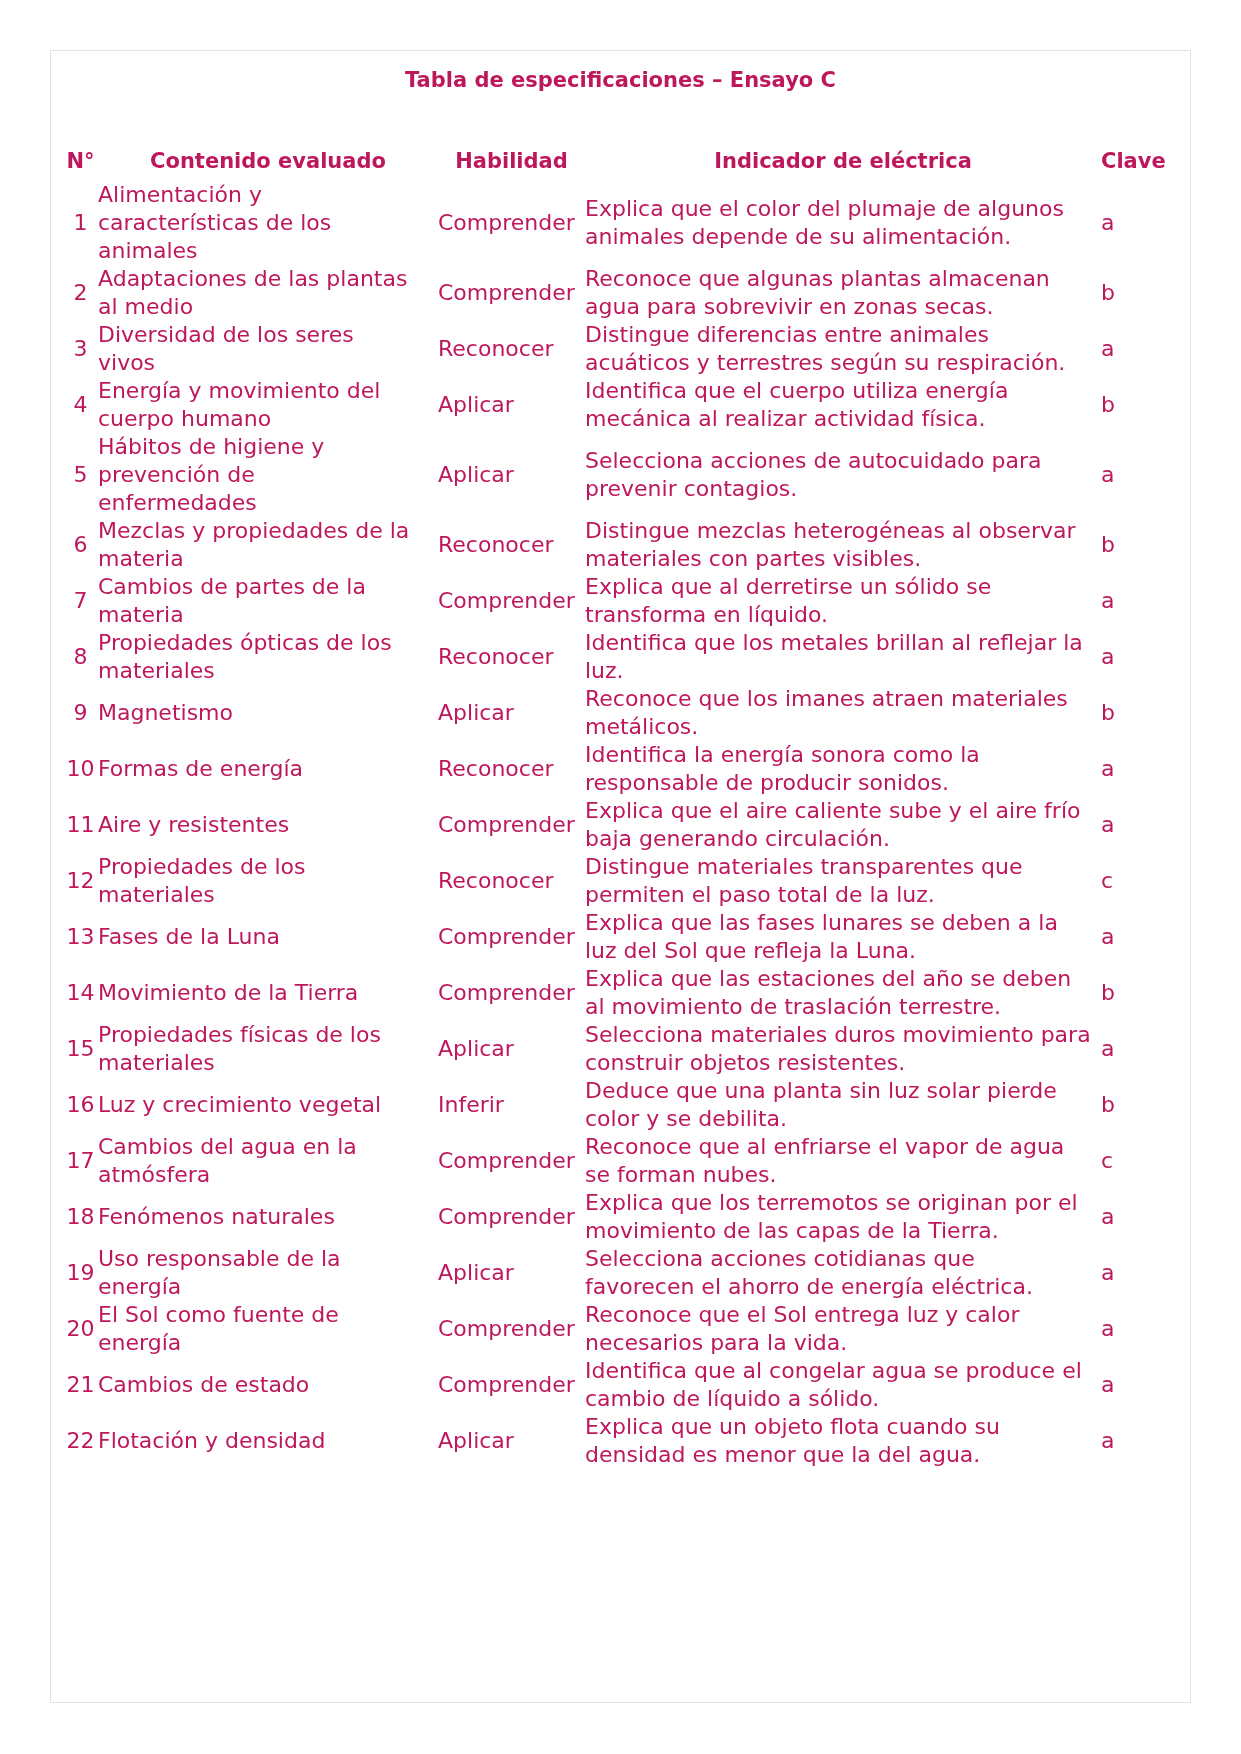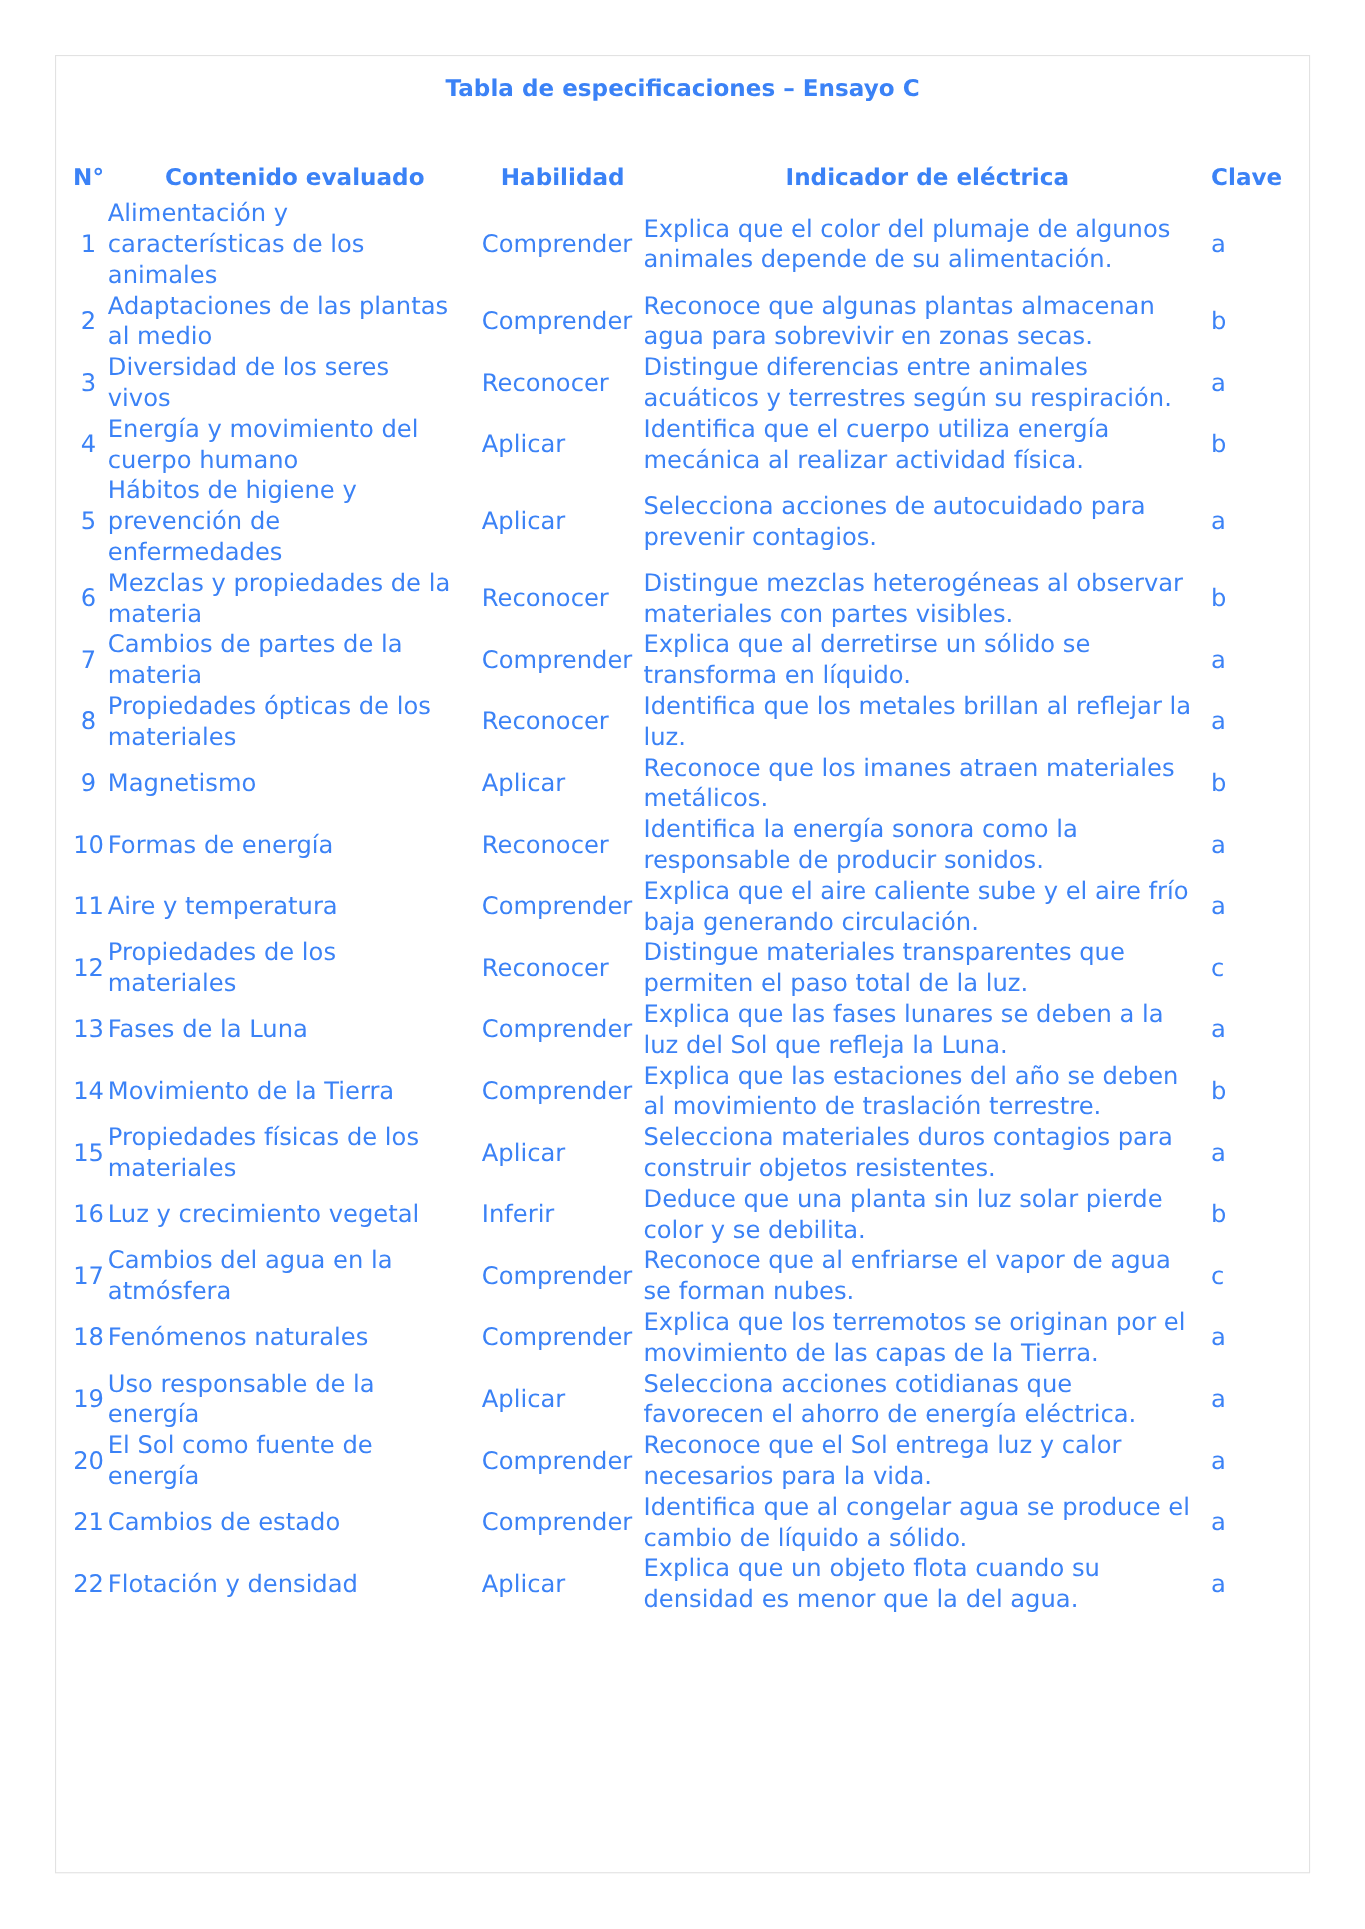--- a/index.html
+++ b/index.html
@@ -2,21 +2,21 @@
 <html><head>
 <meta charset="utf-8">
 <style>
   html, body { margin: 0; padding: 0; background: #ffffff; }
   .canvas {
     position: relative;
     width: 1241px;
     height: 1754px;
     background: #ffffff;
     font-family: "DejaVu Sans", sans-serif;
-    color: #3b82f6;
+    color: #be185d;
   }
   .page {
     position: absolute;
     left: 50px;
     top: 50px;
     width: 1141px;
     height: 1653px;
     box-sizing: border-box;
     border: 1px solid #e2e2e2;
     background: #ffffff;
@@ -170,21 +170,21 @@
           <tr>
     <td class="num">10</td>
     <td class="wrap">Formas de energía</td>
     <td>Reconocer</td>
     <td class="wrap">Identifica la energía sonora como la
 responsable de producir sonidos.</td>
     <td class="clave">a</td>
   </tr>
           <tr>
     <td class="num">11</td>
-    <td class="wrap">Aire y temperatura</td>
+    <td class="wrap">Aire y resistentes</td>
     <td>Comprender</td>
     <td class="wrap">Explica que el aire caliente sube y el aire frío
 baja generando circulación.</td>
     <td class="clave">a</td>
   </tr>
           <tr>
     <td class="num">12</td>
     <td class="wrap">Propiedades de los
 materiales</td>
     <td>Reconocer</td>
@@ -206,21 +206,21 @@
     <td>Comprender</td>
     <td class="wrap">Explica que las estaciones del año se deben
 al movimiento de traslación terrestre.</td>
     <td class="clave">b</td>
   </tr>
           <tr>
     <td class="num">15</td>
     <td class="wrap">Propiedades físicas de los
 materiales</td>
     <td>Aplicar</td>
-    <td class="wrap">Selecciona materiales duros contagios para
+    <td class="wrap">Selecciona materiales duros movimiento para
 construir objetos resistentes.</td>
     <td class="clave">a</td>
   </tr>
           <tr>
     <td class="num">16</td>
     <td class="wrap">Luz y crecimiento vegetal</td>
     <td>Inferir</td>
     <td class="wrap">Deduce que una planta sin luz solar pierde
 color y se debilita.</td>
     <td class="clave">b</td>

